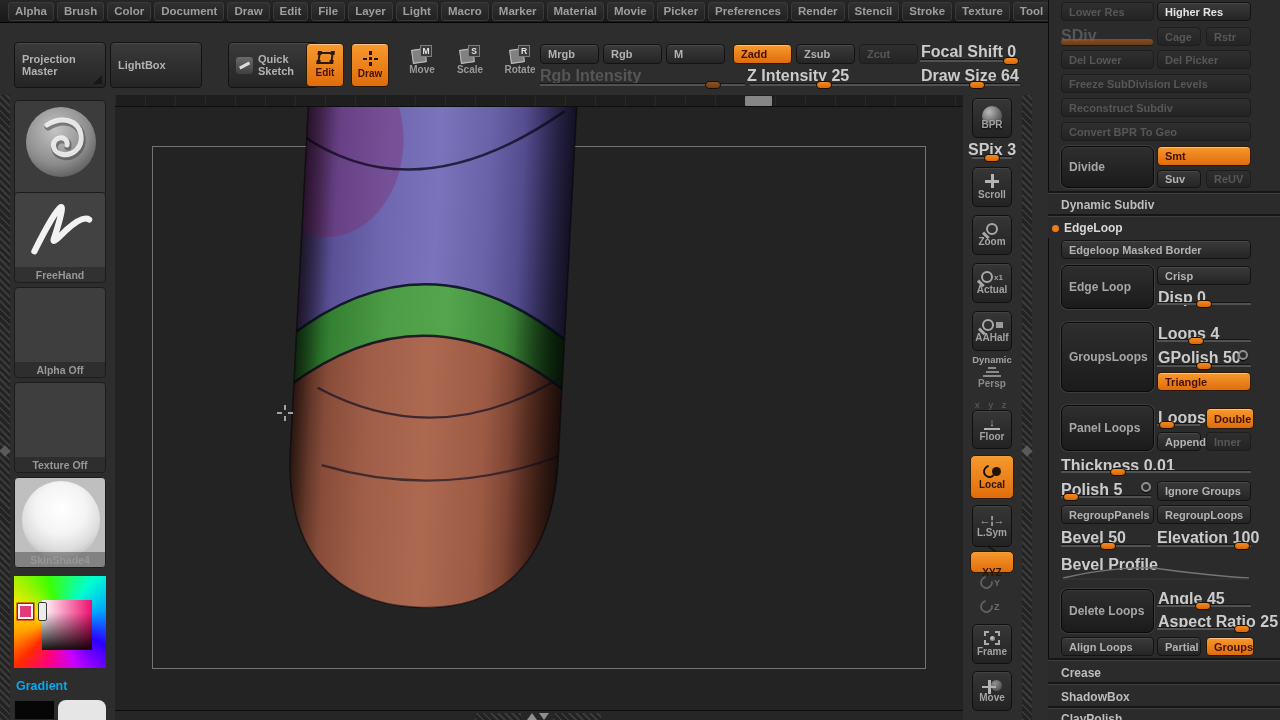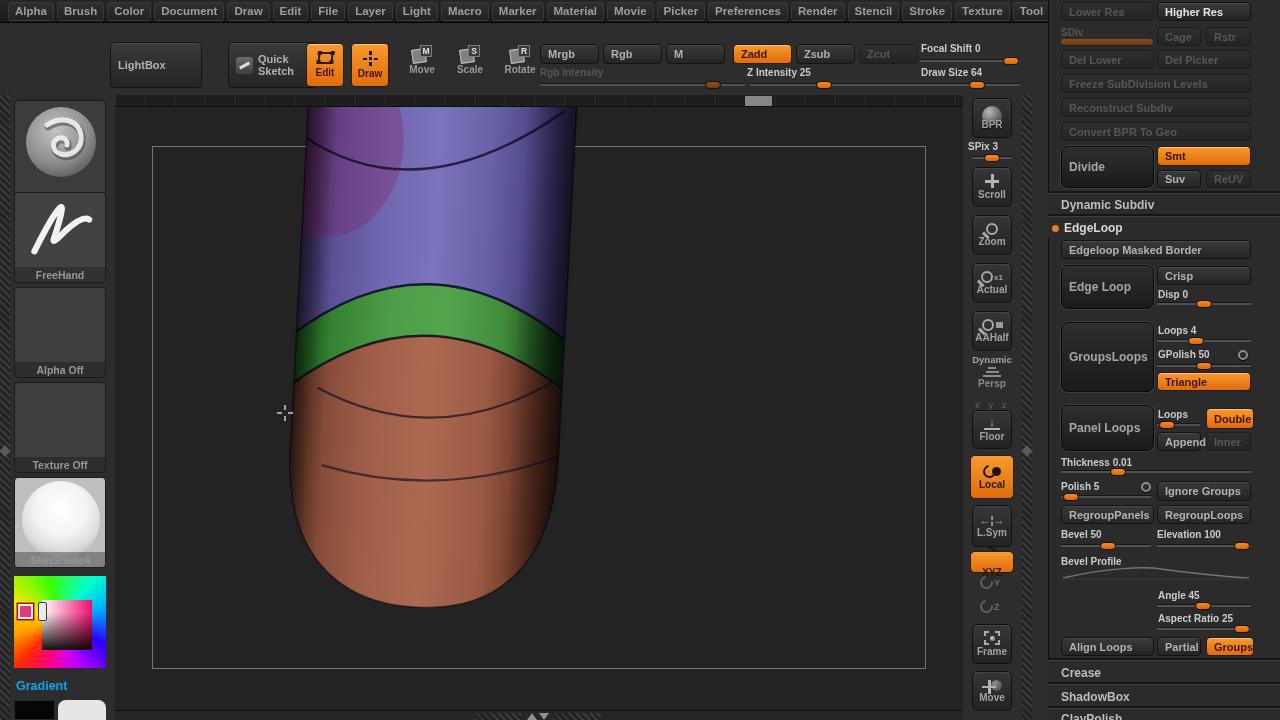--- a/index.html
+++ b/index.html
@@ -5,21 +5,21 @@
 *{margin:0;padding:0;box-sizing:border-box}
 html,body{background:#111}
 #app{position:relative;width:1280px;height:720px;background:#2d2d2d;font-family:"Liberation Sans",sans-serif;font-weight:700;overflow:hidden;color:#b0b0b0}
 .A{position:absolute}
 .btn{background:linear-gradient(#3a3a3a,#252525);border:1px solid #131313;border-radius:4px;box-shadow:inset 0 1px 0 rgba(255,255,255,.08);color:#b2b2b2;font-size:11px;display:flex;align-items:center;padding:0 7px;white-space:nowrap}
 .btn.center{justify-content:center;padding:0}
 .btn.dim{color:#575757;border-color:#1d1d1d;box-shadow:none;background:linear-gradient(#2f2f2f,#242424)}
 .btn.lit{color:#e4e4e4}
 .btn.orange{background:linear-gradient(#f79a2e,#e06c0c);border-color:#2e1a02;color:#431105;box-shadow:inset 0 1px 0 rgba(255,255,255,.4)}
 .btn.big{background:linear-gradient(#2e2e2e,#1b1b1b);border-radius:7px;border-color:#090909;box-shadow:inset 0 1px 0 rgba(255,255,255,.05),0 0 0 1px #3d3d3d;font-size:12px;color:#a6a6a6}
-.lbl{font-size:10px;color:#cbcbcb;white-space:nowrap}
+.lbl{font-size:16px;color:#cbcbcb;white-space:nowrap}
 .lbl.dim{color:#565656}
 .sl{background:#515151;height:2px;box-shadow:0 -1px 0 #161616}
 .hd{position:absolute;top:-3px;width:16px;height:8px;border-radius:4px;background:linear-gradient(#f28a22,#d8680a);border:1px solid #1c1105}
 .hd.dim{background:linear-gradient(#8d5120,#6e3c14);border-color:#191006}
 .hdr{border-top:1px solid #3e3e3e;box-shadow:0 -2px 0 #161616;font-size:12px;color:#bdbdbd;display:flex;align-items:center;padding-left:13px;background:#2b2b2b}
 .ctog{width:10px;height:10px;border:2px solid #8e8e8e;border-radius:50%;box-shadow:0 1px 1px #000}
 .shelfbtn{width:40px;background:linear-gradient(#363636,#232323);border:1px solid #101010;border-radius:5px;box-shadow:inset 0 1px 0 rgba(255,255,255,.07);display:flex;flex-direction:column;align-items:center;justify-content:center;gap:1px;font-size:10px;color:#a2a2a2}
 .shelfbtn.orange{background:linear-gradient(#f69a2e,#e06d0c);color:#2a1603;border-color:#301c03}
 .tile{left:14px;width:92px;background:#3c3c3c;border:1px solid #1c1c1c;border-radius:4px;overflow:hidden}
 .tile .cap{position:absolute;left:0;right:0;bottom:0;height:15px;background:rgba(16,16,16,.35);display:flex;align-items:center;justify-content:center;font-size:10.5px;color:#979797;font-weight:700}
@@ -72,20 +72,24 @@
     <span class="mi">Render</span>
     <span class="mi">Stencil</span>
     <span class="mi">Stroke</span>
     <span class="mi">Texture</span>
     <span class="mi">Tool</span>
     <span class="mi">Transform</span>
     <span class="mi">Zplugin</span>
     <span class="mi">Zscript</span>
   </div>
 
+  <div class="A btn" style="left:14px;top:42px;width:92px;height:46px">
+    <span class="twoline" style="width:72px">Projection Master</span>
+    <span class="fold"></span>
+  </div>
   <div class="A btn" style="left:110px;top:42px;width:92px;height:46px">
     <span>LightBox</span>
   </div>
   <div class="A btn" style="left:228px;top:42px;width:90px;height:46px;gap:5px">
     <span style="width:17px;height:17px;border-radius:3px;background:linear-gradient(#6a6a6a,#3f3f3f);position:relative;flex:none">
         <span style="position:absolute;left:3px;top:7px;width:11px;height:2.5px;background:#ddd;transform:rotate(-28deg)"></span>
       </span>
     <span class="twoline" style="width:48px">Quick Sketch</span>
   </div>
   <div class="A btn orange center" style="left:306px;top:43px;width:38px;height:44px;flex-direction:column;gap:3px">
@@ -475,20 +479,23 @@
   <div class="A sl" style="left:1157px;top:545px;width:94px">
       <span class="hd" style="left:77px"></span>
     </div>
 
   <div class="A lbl" style="left:1061px;top:556px">Bevel Profile</div>
   <svg class="A" style="left:1061px;top:566px" width="190" height="14" viewBox="0 0 190 14">
     <path d="M2,12 C45,2 85,0 100,3 C130,7 170,11 188,12" fill="none" stroke="#757575" stroke-width="1.5"></path>
     <path d="M2,13 L188,13" stroke="#3a3a3a" stroke-width="1"></path>
   </svg>
 
+  <div class="A btn big" style="left:1061px;top:589px;width:93px;height:44px">
+      <span>Delete Loops</span>
+    </div>
   <div class="A lbl" style="left:1158px;top:590px">Angle 45</div>
   <div class="A sl" style="left:1157px;top:605px;width:94px">
       <span class="hd" style="left:38px"></span>
     </div>
   <div class="A lbl" style="left:1158px;top:613px;width:121px;overflow:hidden">Aspect Ratio 25</div>
   <div class="A sl" style="left:1157px;top:628px;width:94px">
       <span class="hd" style="left:77px"></span>
     </div>
   <div class="A btn" style="left:1061px;top:637px;width:93px;height:19px">
       <span>Align Loops</span>

